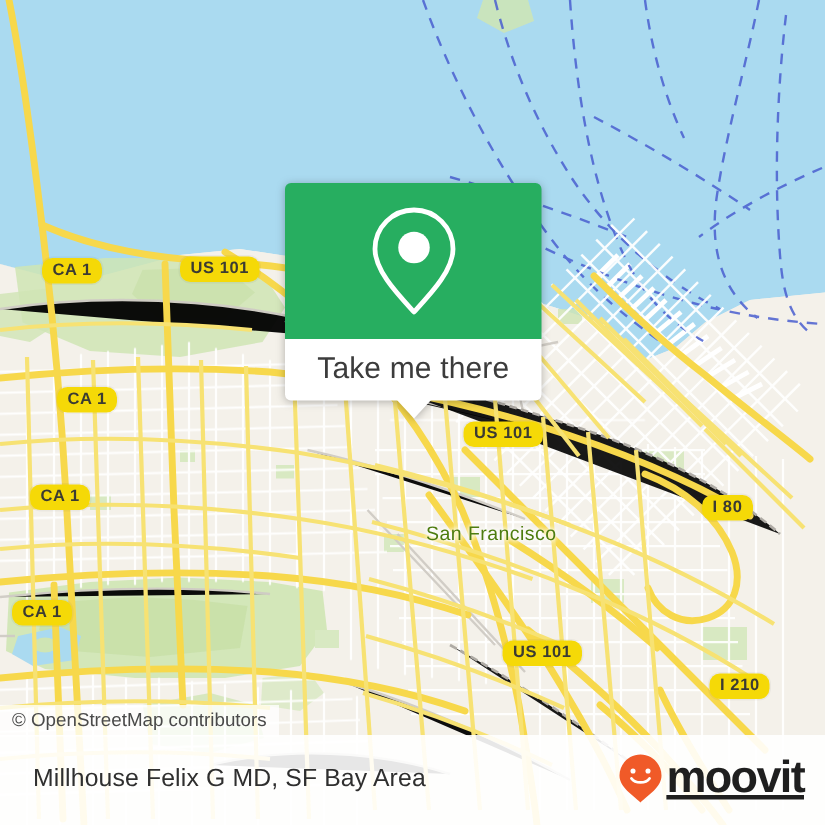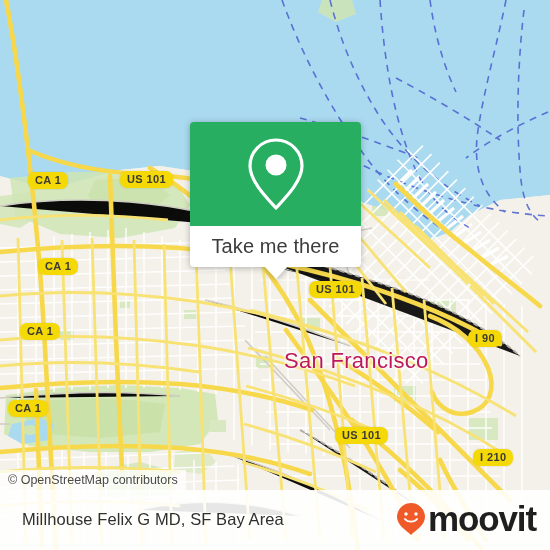--- a/index.html
+++ b/index.html
@@ -34,22 +34,22 @@
     letter-spacing: .4px;
     padding: 2px 7px 3px 7px;
     border-radius: 7px;
     white-space: nowrap;
     line-height: 12px;
     box-shadow: 0 0 0 1px rgba(0,0,0,.04);
     text-align: center;
   }
   .citylabel {
     position: absolute;
-    color: #be185d;
-    font-size: 22px;
+    color: #4d7c0f;
+    font-size: 13px;
     letter-spacing: .3px;
     text-shadow: 0 0 3px #fff, 0 0 3px #fff, 0 0 4px #fff;
     white-space: nowrap;
   }
 
   
   #callout {
     position: absolute;
     left: 190px; top: 122px;
     width: 171px;
@@ -111,24 +111,25 @@
     color: #2f2f2f;
     font-size: 16.5px;
     letter-spacing: .1px;
     white-space: nowrap;
   }
   #logo {
     display: flex; align-items: center; gap: 2px;
   }
   #logo-word {
     color: #1f1f1f;
-    font-size: 35px;
+    font-size: 30px;
     font-weight: bold;
     letter-spacing: -1.1px;
     line-height: 30px;
+    text-decoration: underline;
   }
 </style>
 </head>
 <body>
 
 <div id="app">
 
   <div id="map">
 
     <svg class="svgmap" viewBox="0 0 550 550" preserveAspectRatio="none">
@@ -423,21 +424,21 @@
       </g>
     </svg>
 
     <div class="citylabel" style="left:284px; top:348px;">San Francisco</div>
 
     <div class="shield" style="left:28px;  top:172px;">CA 1</div>
     <div class="shield" style="left:120px; top:171px;">US 101</div>
     <div class="shield" style="left:38px;  top:258px;">CA 1</div>
     <div class="shield" style="left:309px; top:281px;">US 101</div>
     <div class="shield" style="left:20px;  top:323px;">CA 1</div>
-    <div class="shield" style="left:468px; top:330px;">I 90</div>
+    <div class="shield" style="left:468px; top:330px;">I 80</div>
     <div class="shield" style="left:8px;   top:400px;">CA 1</div>
     <div class="shield" style="left:335px; top:427px;">US 101</div>
     <div class="shield" style="left:473px; top:449px;">I 210</div>
 
     <div id="callout">
       <div id="callout-top">
         <svg width="62" height="76" viewBox="0 0 62 76">
           <path d="M31,4 C16.6,4 5,15.6 5,30 C5,44.5 20,60 31,72 C42,60 57,44.5 57,30 C57,15.6 45.4,4 31,4 Z" fill="none" stroke="#ffffff" stroke-width="3.2" stroke-linejoin="round"></path>
           <circle cx="31" cy="29" r="10.5" fill="#ffffff"></circle>
         </svg>

